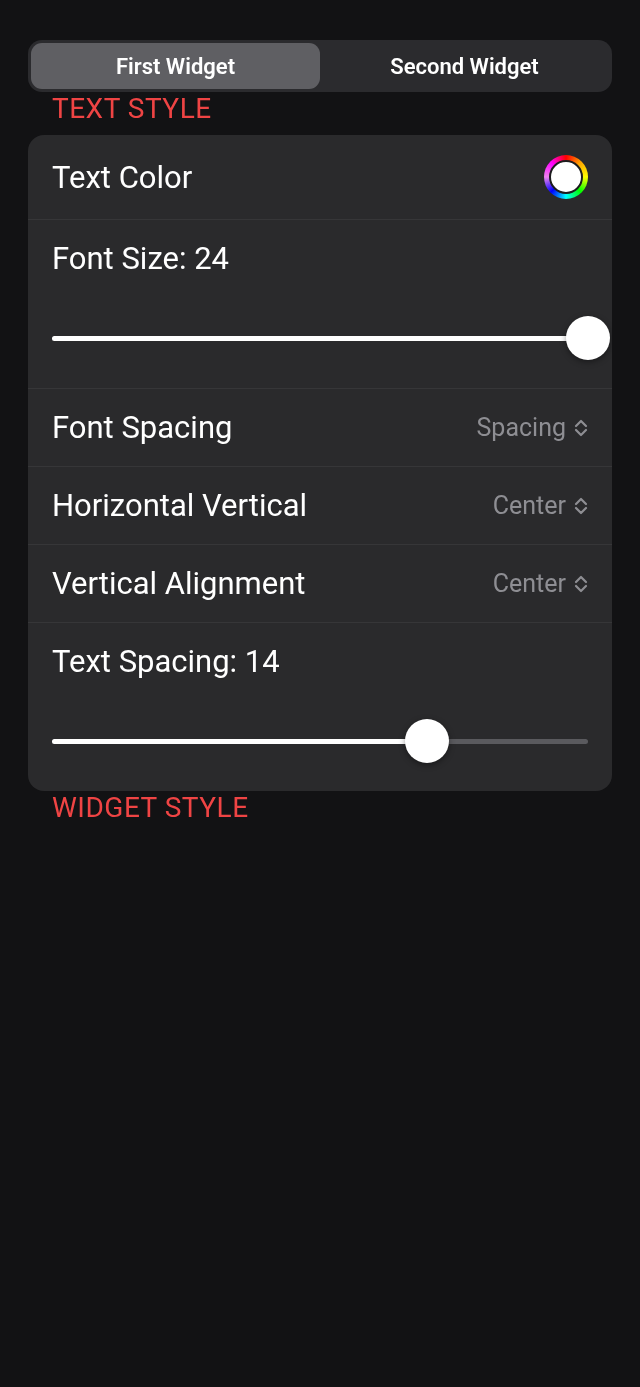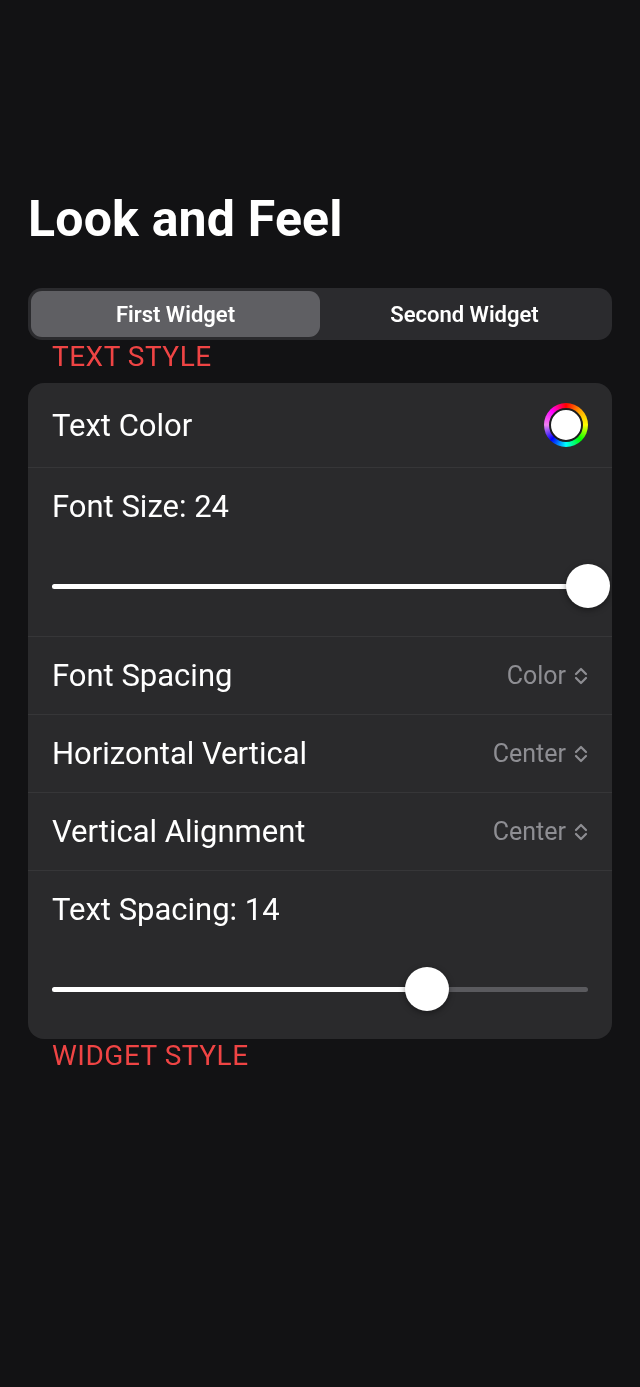--- a/index.html
+++ b/index.html
@@ -150,21 +150,20 @@
     border-radius: 50%;
     transform: translate(-50%, -50%);
     box-shadow: 0 2px 6px rgba(0,0,0,0.4);
   }
 </style>
 </head>
 <body>
 
 <div class="screen">
 
-  <h1 class="title">Look and Feel</h1>
 
   <div class="segmented">
     <div class="seg selected">First Widget</div>
     <div class="seg">Second Widget</div>
   </div>
 
   <div class="section-header">TEXT STYLE</div>
   <div class="card">
 
     <div class="row">
@@ -178,21 +177,21 @@
         <div class="slider-track">
           <div class="slider-fill" style="width:100%"></div>
         </div>
         <div class="slider-thumb" style="left:100%"></div>
       </div>
     </div>
 
     <div class="row">
       <div class="row-label">Font Spacing</div>
       <div class="row-value">
-        <span>Color</span>
+        <span>Spacing</span>
         <span class="chevrons">
           <svg width="14" height="9" viewBox="0 0 14 9">
               <path d="M2 7 L7 2 L12 7" stroke="#8e8e93" stroke-width="2.2" fill="none" stroke-linecap="round" stroke-linejoin="round"></path>
             </svg>
           <svg width="14" height="9" viewBox="0 0 14 9">
               <path d="M2 2 L7 7 L12 2" stroke="#8e8e93" stroke-width="2.2" fill="none" stroke-linecap="round" stroke-linejoin="round"></path>
             </svg>
         </span>
       </div>
     </div>

